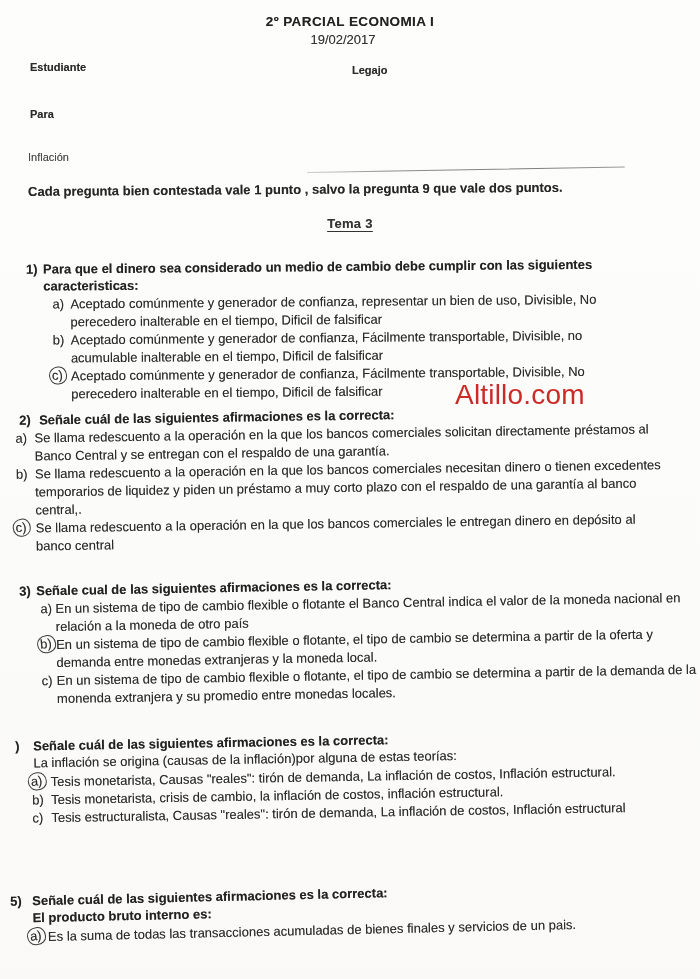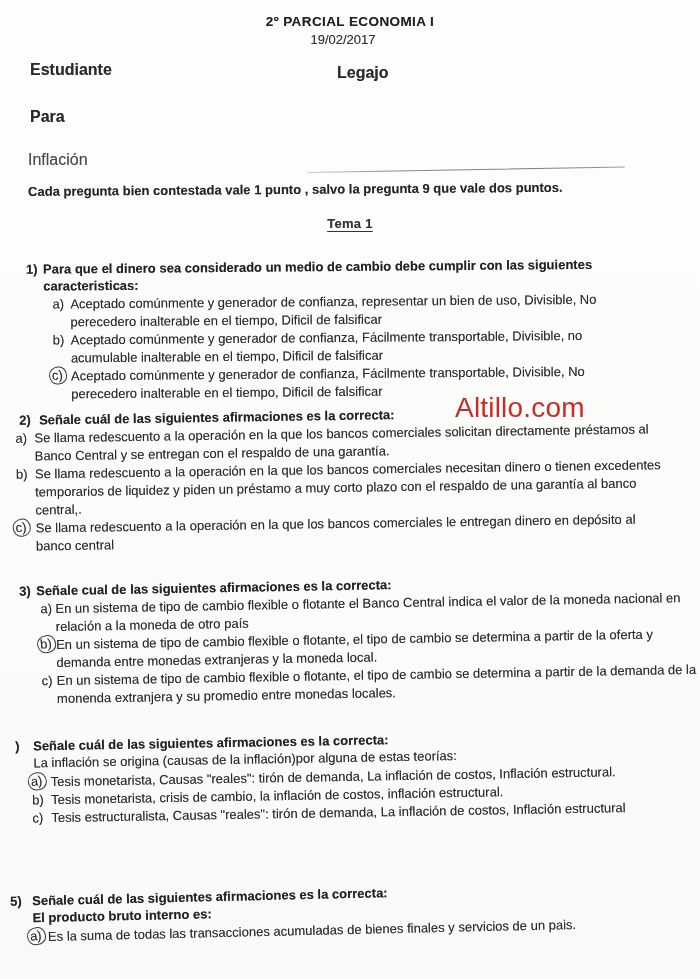--- a/index.html
+++ b/index.html
@@ -12,23 +12,23 @@
     font-family:"Liberation Sans","DejaVu Sans",sans-serif;
     color:#2a2a2a;
     font-size:13px;
     text-shadow:0 0 0.4px rgba(40,40,40,.45);
   }
   
   .doc-header{position:absolute;top:13px;left:0;width:700px;text-align:center;line-height:17px;}
   .doc-title{font-weight:bold;font-size:13.5px;letter-spacing:.4px;color:#222;}
   .doc-date{font-size:13px;color:#333;margin-top:1px;margin-right:14px;}
   
-  .field-label{position:absolute;font-size:16px;}
+  .field-label{position:absolute;font-size:11px;}
   .f-student{top:61px;left:30px;font-weight:bold;}
-  .f-legajo{top:64px;left:337px;font-weight:600;}
+  .f-legajo{top:64px;left:352px;font-weight:600;}
   .f-mail{top:108px;left:30px;font-weight:bold;}
   .f-phone{top:151px;left:28px;font-weight:400;color:#4a4a4a;}
   .phone-line{
     position:absolute;top:172px;left:307px;width:318px;height:1.4px;
     background:linear-gradient(90deg,#cfcfcf,#8d8d8d 25%,#7e7e7e 70%,#9a9a9a);
     transform:rotate(-1deg);transform-origin:left center;border-radius:2px;
   }
   
   .scoring-note{
     position:absolute;top:184px;left:28px;width:660px;
@@ -37,21 +37,21 @@
   }
   
   .section-title-wrap{position:absolute;top:216px;left:0;width:700px;text-align:center;}
   .section-title{
     font-weight:bold;color:#333;
     text-decoration:underline;text-underline-offset:3px;
     letter-spacing:.3px;
   }
   
   .watermark{
-    position:absolute;top:392px;left:455px;
+    position:absolute;top:379px;left:455px;
     font-size:28px;color:#cc2a27;letter-spacing:.2px;
     text-shadow:none;
   }
   
   .question{
     position:absolute;left:0;width:700px;
     transform-origin:0 0;
     line-height:17.5px;
   }
   .q1{top:261px;--nx:26px;--px:43px;--ox:52px;--tx:70px;--tw:578px;--pw:604px;transform:rotate(-.5deg);}
@@ -86,21 +86,21 @@
 
   <div class="field-label f-student">Estudiante</div>
   <div class="field-label f-legajo">Legajo</div>
   <div class="field-label f-mail">Para</div>
   <div class="field-label f-phone">Inflación</div>
   <div class="phone-line"></div>
 
   <div class="scoring-note">Cada pregunta bien contestada vale 1 punto , salvo la pregunta 9 que vale dos puntos.</div>
 
   <div class="section-title-wrap">
-    <span class="section-title">Tema 1</span>
+    <span class="section-title">Tema 3</span>
   </div>
 
   <div class="watermark" style="color: rgb(204, 42, 39);">Altillo.com</div>
 
   <div id="questions">
       <div class="question q1">
       <span class="q-num">1)</span>
       <div class="q-prompt">Para que el dinero sea considerado un medio de cambio debe cumplir con las siguientes caracteristicas:</div>
 
       <div class="options">

